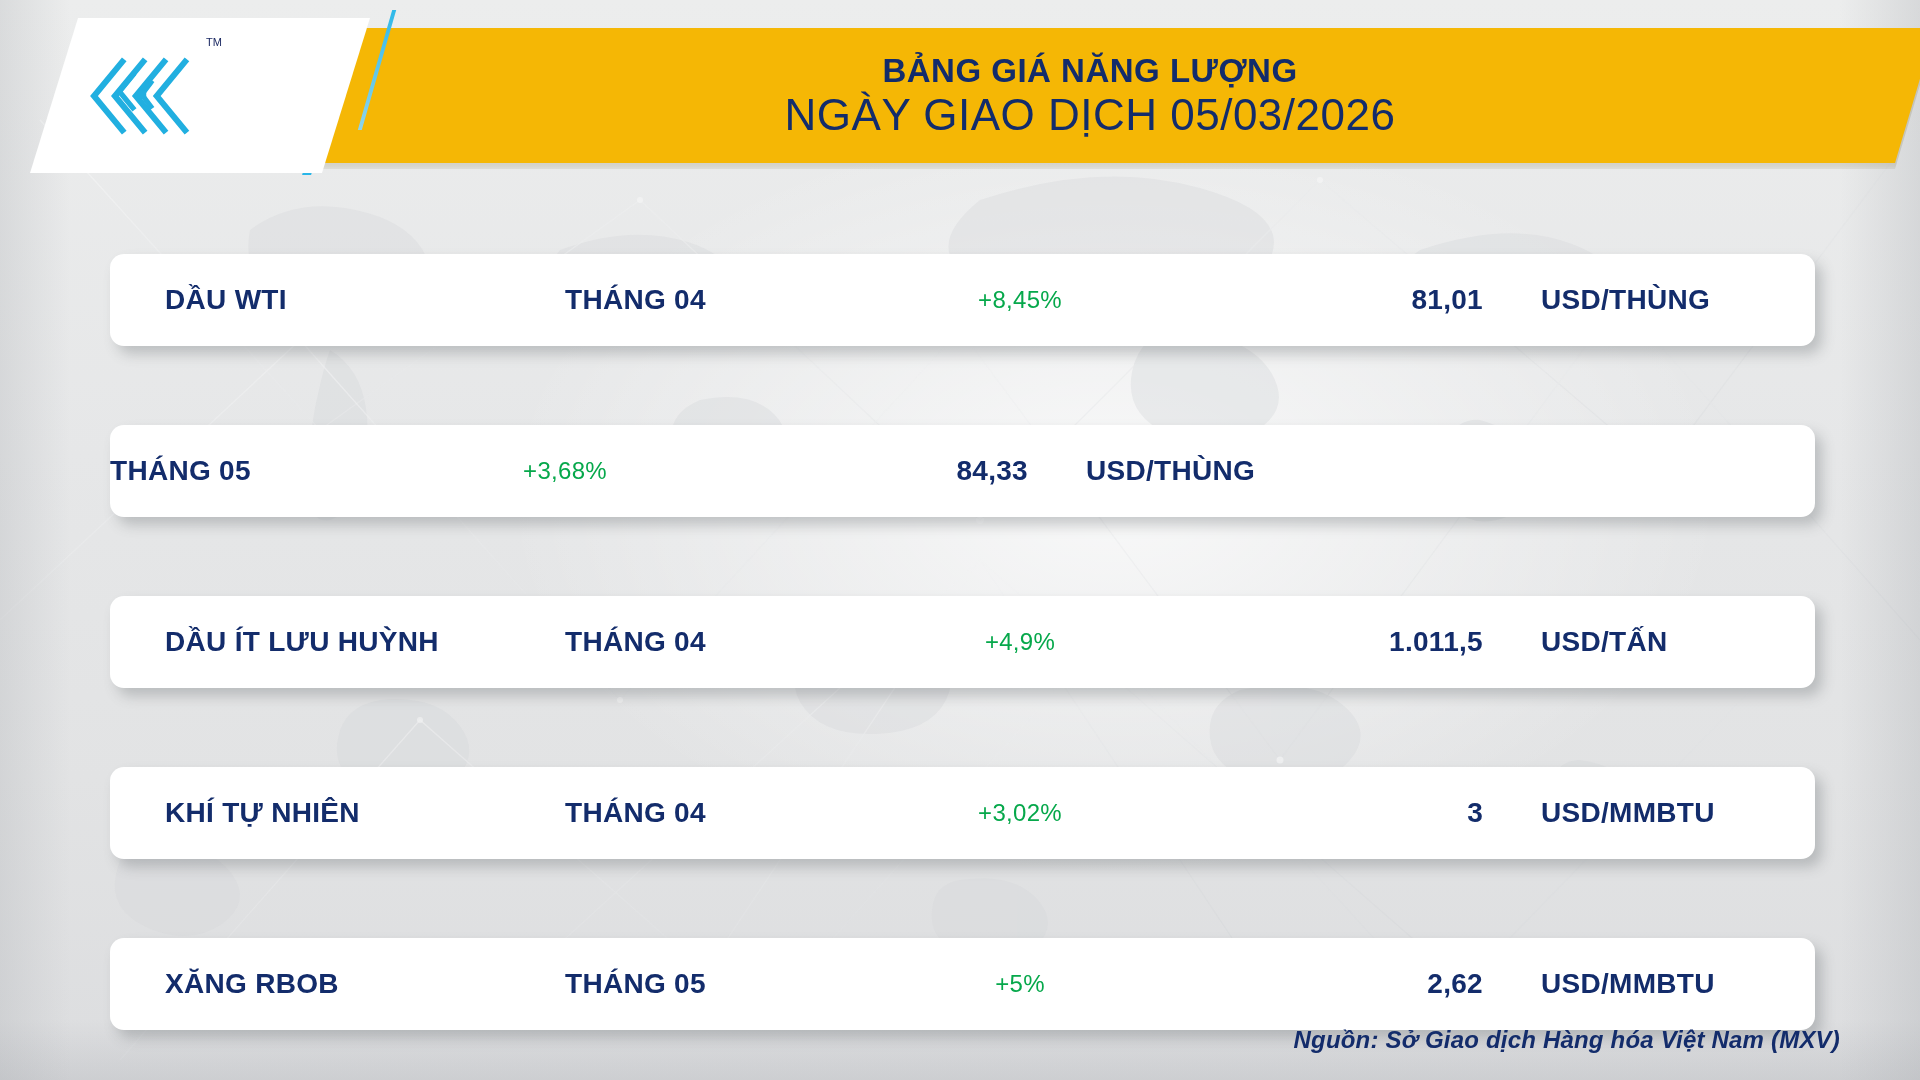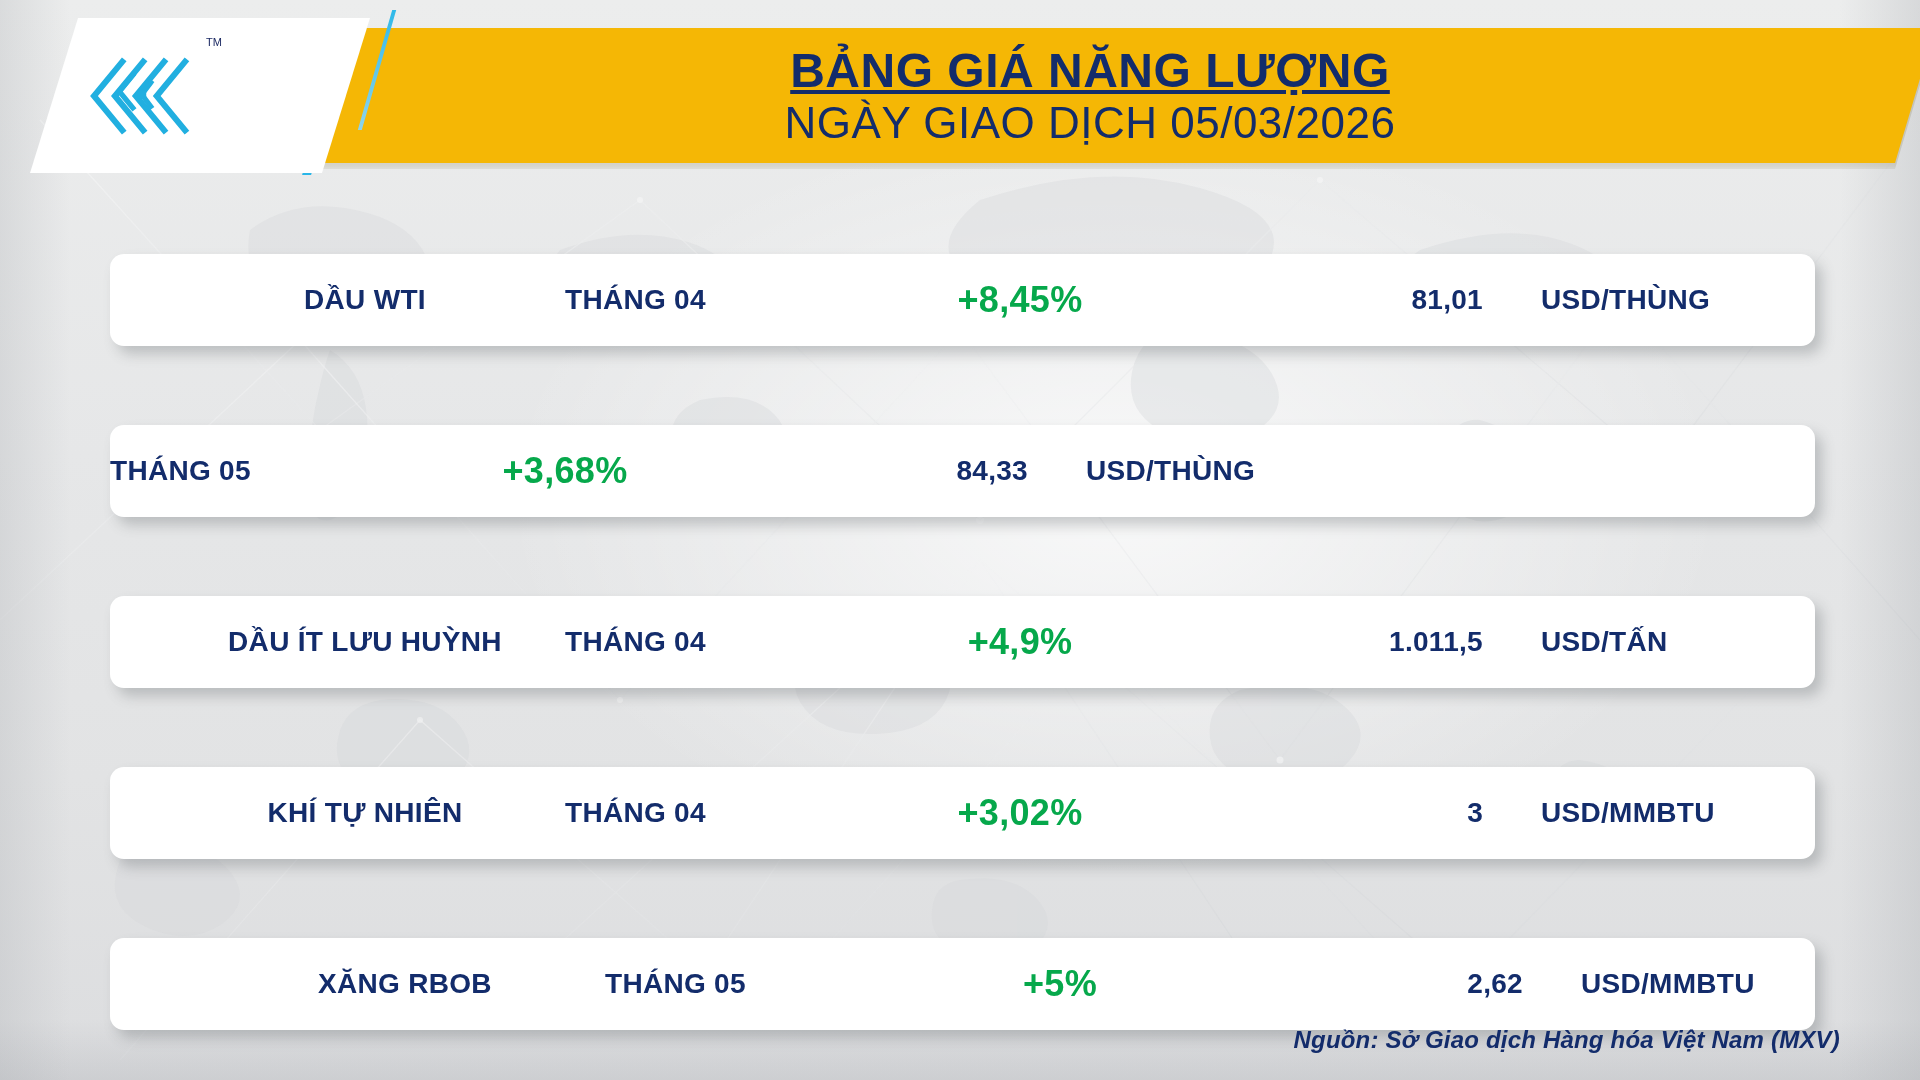--- a/index.html
+++ b/index.html
@@ -66,42 +66,42 @@
 
   .accent-stripe{ position:absolute; background:#29B6E8; }
   .stripe-a{ left:375px; top:10px;  width:4px; height:120px; transform:skewX(-16deg); background:linear-gradient(180deg,#2fb9e9,#8fd4ec); }
   .stripe-b{ left:320px; top:50px;  width:9px; height:125px; transform:skewX(-16deg); background:#29B6E8; }
 
   .header-title{
     position:absolute; left:430px; top:32px; width:1320px; height:128px;
     display:flex; flex-direction:column; justify-content:center; align-items:center;
     color:#132C6B; text-align:center;
   }
-  .title-line1{ font-size:48px; font-weight:700; letter-spacing:.5px; line-height:1.12;text-decoration:underline; }
+  .title-line1{ font-size:33px; font-weight:700; letter-spacing:.5px; line-height:1.12; }
   .title-line2{ font-size:44px; font-weight:400; letter-spacing:.5px; line-height:1.12; }
 
   
   .rows{ position:absolute; left:110px; top:254px; width:1705px; }
   .row{
     position:relative;
     height:92px; margin-bottom:79px;
     background:#fff; border-radius:14px;
     box-shadow:7px 8px 13px rgba(90,95,100,.30);
     display:flex; align-items:center;
   }
-  .row:last-child{ margin-bottom:0;padding-left:40px; }
-
-  .c-name   { width:455px; padding-left:55px; text-align:center; }
+  .row:last-child{ margin-bottom:0; }
+
+  .c-name   { width:455px; padding-left:55px; text-align:left; }
   .c-month  { width:290px; text-align:left; }
   .c-change { width:330px; text-align:center; }
   .c-price  { width:320px; text-align:right; padding-right:22px; }
   .c-unit   { flex:1;      text-align:left; padding-left:36px; }
 
   .t-navy{ color:#132C6B; font-weight:700; font-size:28px; letter-spacing:.3px; white-space:nowrap; }
-  .t-green{ color:#06A84B; font-weight:700; font-size:36px; letter-spacing:.3px; white-space:nowrap; }
+  .t-green{ color:#06A84B; font-weight:400; font-size:24px; letter-spacing:.3px; white-space:nowrap; }
 
   
   .footer{
     position:absolute; right:80px; bottom:26px;
     color:#132C6B; font-weight:700; font-style:italic;
     font-size:24px; letter-spacing:.2px;
   }
 </style>
 </head>
 <body>

